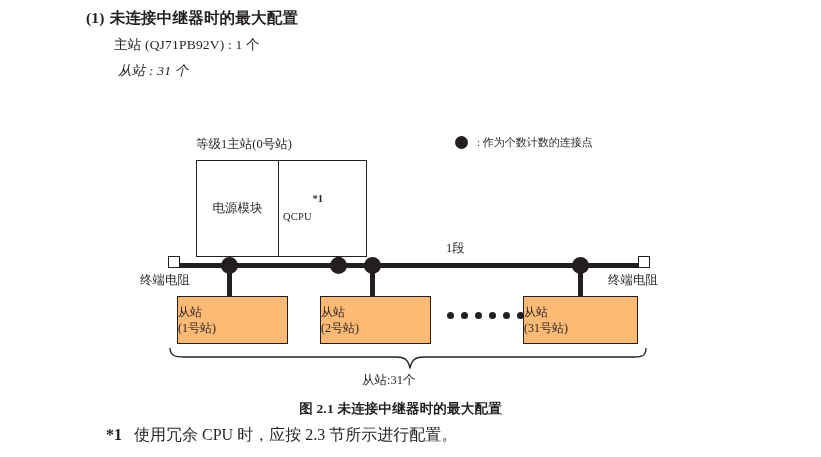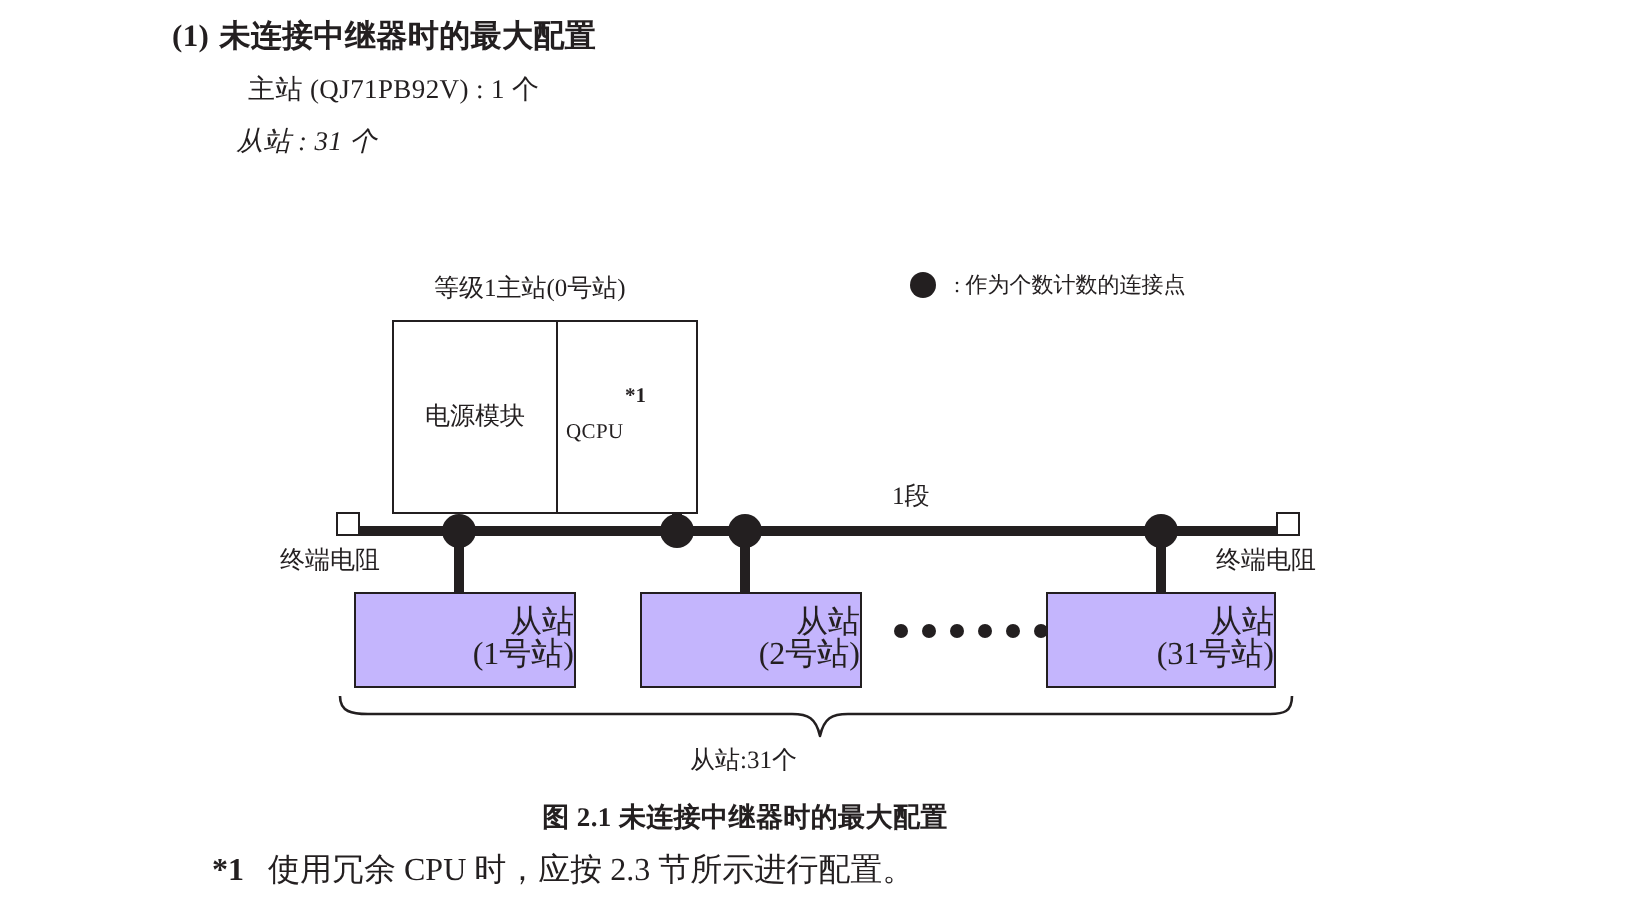--- a/index.html
+++ b/index.html
@@ -19,37 +19,37 @@
     font-size:15.5px;font-weight:bold;
     letter-spacing:.2px;
     white-space:nowrap;
   }
   #heading .num{margin-right:5px;}
   .spec-line{
     font-size:13.5px;
     white-space:nowrap;
     letter-spacing:.2px;
   }
-  #spec-master{left:124px;top:36px;}
+  #spec-master{left:114px;top:36px;}
   #spec-slave{left:118px;top:62px;font-style:italic;}
 
   
   #legend{left:455px;top:135px;display:flex;align-items:center;white-space:nowrap;}
   #legend .dot{
     width:13px;height:13px;border-radius:50%;
     background:#231f20;display:inline-block;margin-right:9px;
   }
   #legend .lg-text{font-size:11px;}
 
   
-  #rack-label{left:196px;top:136px;font-size:12.5px;white-space:nowrap;margin-left:21px;}
+  #rack-label{left:196px;top:136px;font-size:12.5px;white-space:nowrap;}
 
   #rack{
     left:196px;top:160px;
-    width:153px;height:97px;
+    width:171px;height:97px;
     border:1.3px solid #231f20;
     box-sizing:border-box;
     display:flex;
     background:#fff;
   }
   .rack-cell{
     position:relative;
     box-sizing:border-box;
     border-right:1.3px solid #231f20;
     display:flex;align-items:center;justify-content:center;
@@ -90,48 +90,49 @@
     width:17px;height:17px;border-radius:50%;
     background:#231f20;
   }
   .drop{width:5px;background:#231f20;}
 
   #seg-label{left:446px;top:240px;font-size:12.5px;white-space:nowrap;}
 
   
   .slave-box{
     border:1.3px solid #231f20;
-    box-sizing:border-box;background:#c4b5fd;
+    box-sizing:border-box;background:#fdba74;
     display:flex;flex-direction:column;
-    align-items:flex-end;justify-content:center;
-    font-size:16px;line-height:16px;
+    align-items:flex-start;justify-content:center;
+    font-size:12px;line-height:16px;
     top:296px;height:48px;
   }
   #slave-1{left:177px;width:111px;}
   #slave-2{left:320px;width:111px;}
   #slave-31{left:523px;width:115px;}
 
   #ellipsis{
     left:447px;top:312px;
     display:flex;gap:7px;align-items:center;
   }
   #ellipsis span{
     width:7px;height:7px;border-radius:50%;background:#231f20;display:block;
   }
 
   
   #brace{left:168px;top:348px;}
-  #brace-label{left:345px;top:372px;font-size:12.5px;white-space:nowrap;}
+  #brace-label{left:362px;top:372px;font-size:12.5px;white-space:nowrap;}
 
   
   #caption{
     left:0;top:400px;width:745px;
     text-align:center;
     font-size:13.5px;font-weight:bold;
     letter-spacing:.2px;
+    padding-left:28px;
   }
   #footnote{
     left:106px;top:425px;
     font-size:16px;white-space:nowrap;
   }
   #footnote .fn-mark{font-weight:bold;margin-right:12px;}
 </style>
 </head>
 <body>
 

